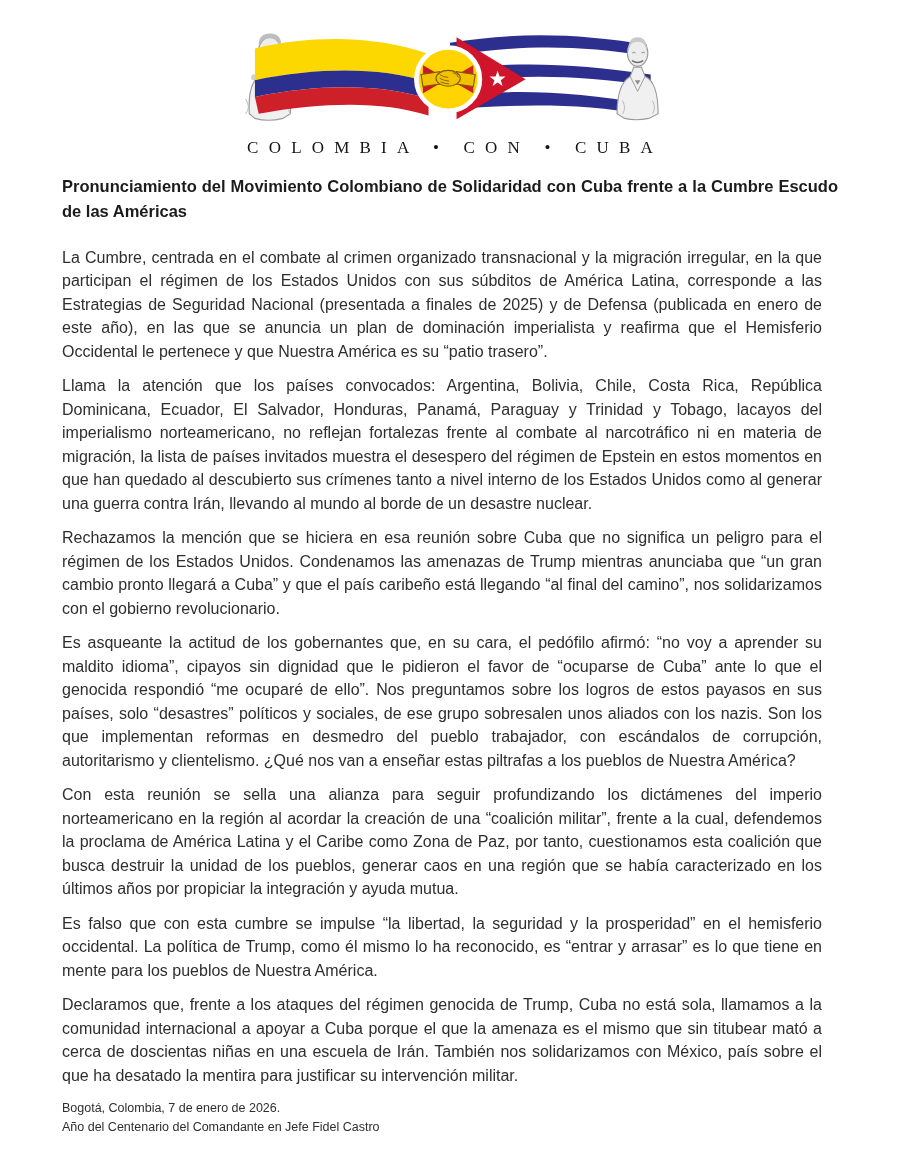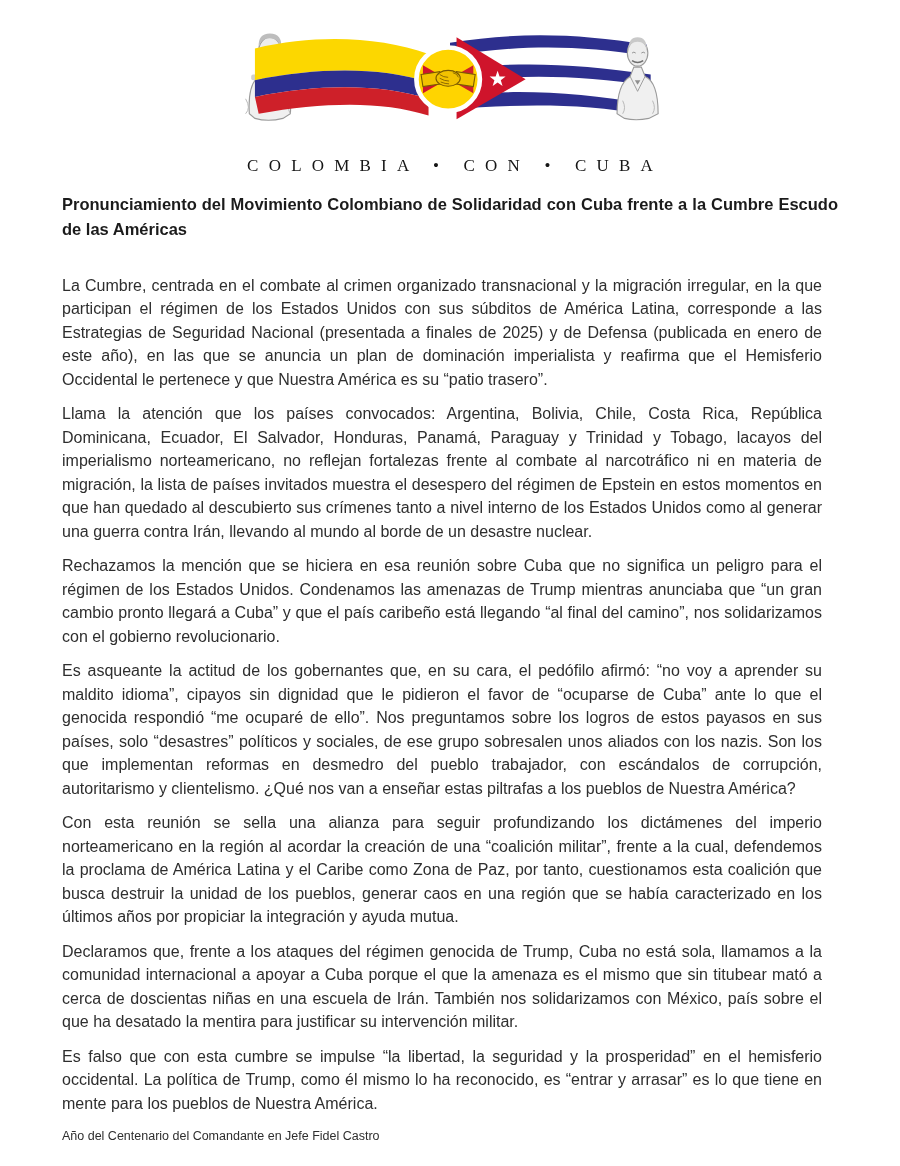--- a/index.html
+++ b/index.html
@@ -10,31 +10,31 @@
   }
   .page{width:900px;height:1166px;overflow:hidden;background:#fff;}
   .letterhead{padding-top:26px;text-align:center;}
   .logo-svg{display:block;margin:0 auto;width:470px;height:112px;}
   .wordmark{
     font-family:"Liberation Serif", serif;
     font-size:17px;
     letter-spacing:0.6em;
     text-indent:0.6em;
     color:#151515;
-    margin-top:18px;
+    margin-top:0;
     white-space:nowrap;
   }
   main{width:776px;margin:16px auto 0;}
   .doc-title{
     font-size:16.5px;
     font-weight:bold;
     color:#1b1b1b;
     line-height:1.5;
     text-align:justify;
-    margin:0 0 32px 0;
+    margin:0 0 22px 0;
   }
   .para{
     font-size:16px;
     line-height:1.47;
     text-align:justify;
     margin:0 16px 11px 0;
     color:#2e2e2e;
   }
   .footer{margin-top:5px;font-size:12.5px;line-height:1.55;color:#2e2e2e;}
 </style>
@@ -97,21 +97,22 @@
   </header>
 
   <main>
     <h1 class="doc-title">Pronunciamiento del Movimiento Colombiano de Solidaridad con Cuba frente a la Cumbre Escudo de las Américas</h1>
 
     <p class="para">La Cumbre, centrada en el combate al crimen organizado transnacional y la migración irregular, en la que participan el régimen de los Estados Unidos con sus súbditos de América Latina, corresponde a las Estrategias de Seguridad Nacional (presentada a finales de 2025) y de Defensa (publicada en enero de este año), en las que se anuncia un plan de dominación imperialista y reafirma que el Hemisferio Occidental le pertenece y que Nuestra América es su “patio trasero”.</p>
     <p class="para">Llama la atención que los países convocados: Argentina, Bolivia, Chile, Costa Rica, República Dominicana, Ecuador, El Salvador, Honduras, Panamá, Paraguay y Trinidad y Tobago, lacayos del imperialismo norteamericano, no reflejan fortalezas frente al combate al narcotráfico ni en materia de migración, la lista de países invitados muestra el desespero del régimen de Epstein en estos momentos en que han quedado al descubierto sus crímenes tanto a nivel interno de los Estados Unidos como al generar una guerra contra Irán, llevando al mundo al borde de un desastre nuclear.</p>
     <p class="para">Rechazamos la mención que se hiciera en esa reunión sobre Cuba que no significa un peligro para el régimen de los Estados Unidos. Condenamos las amenazas de Trump mientras anunciaba que “un gran cambio pronto llegará a Cuba” y que el país caribeño está llegando “al final del camino”, nos solidarizamos con el gobierno revolucionario.</p>
     <p class="para">Es asqueante la actitud de los gobernantes que, en su cara, el pedófilo afirmó: “no voy a aprender su maldito idioma”, cipayos sin dignidad que le pidieron el favor de “ocuparse de Cuba” ante lo que el genocida respondió “me ocuparé de ello”. Nos preguntamos sobre los logros de estos payasos en sus países, solo “desastres” políticos y sociales, de ese grupo sobresalen unos aliados con los nazis. Son los que implementan reformas en desmedro del pueblo trabajador, con escándalos de corrupción, autoritarismo y clientelismo. ¿Qué nos van a enseñar estas piltrafas a los pueblos de Nuestra América?</p>
     <p class="para">Con esta reunión se sella una alianza para seguir profundizando los dictámenes del imperio norteamericano en la región al acordar la creación de una “coalición militar”, frente a la cual, defendemos la proclama de América Latina y el Caribe como Zona de Paz, por tanto, cuestionamos esta coalición que busca destruir la unidad de los pueblos, generar caos en una región que se había caracterizado en los últimos años por propiciar la integración y ayuda mutua.</p>
+    <p class="para">Es falso que con esta cumbre se impulse “la libertad, la seguridad y la prosperidad” en el hemisferio occidental. La política de Trump, como él mismo lo ha reconocido, es “entrar y arrasar” es lo que tiene en mente para los pueblos de Nuestra América.</p>
     <p class="para">Declaramos que, frente a los ataques del régimen genocida de Trump, Cuba no está sola, llamamos a la comunidad internacional a apoyar a Cuba porque el que la amenaza es el mismo que sin titubear mató a cerca de doscientas niñas en una escuela de Irán. También nos solidarizamos con México, país sobre el que ha desatado la mentira para justificar su intervención militar.</p>
-    <p class="para">Es falso que con esta cumbre se impulse “la libertad, la seguridad y la prosperidad” en el hemisferio occidental. La política de Trump, como él mismo lo ha reconocido, es “entrar y arrasar” es lo que tiene en mente para los pueblos de Nuestra América.</p>
 
     <div class="footer">
+      <div>Bogotá, Colombia, 7 de enero de 2026.</div>
       <div>Año del Centenario del Comandante en Jefe Fidel Castro</div>
     </div>
   </main>
 
 </div>
 
 </body></html>

